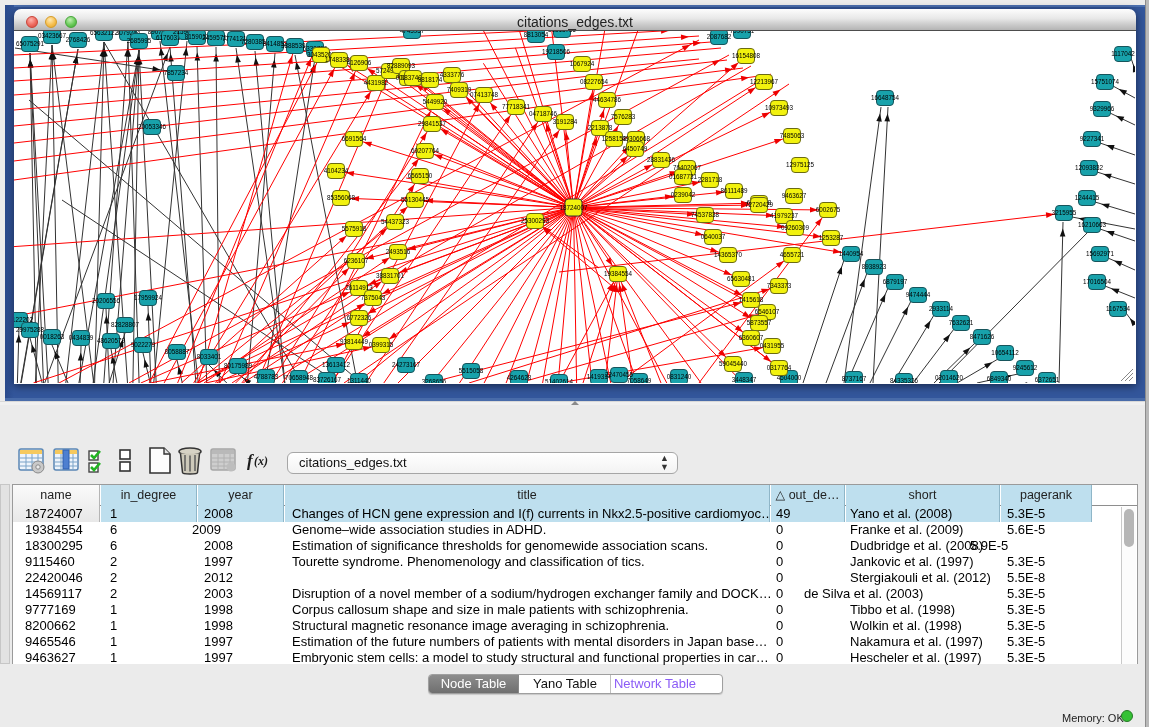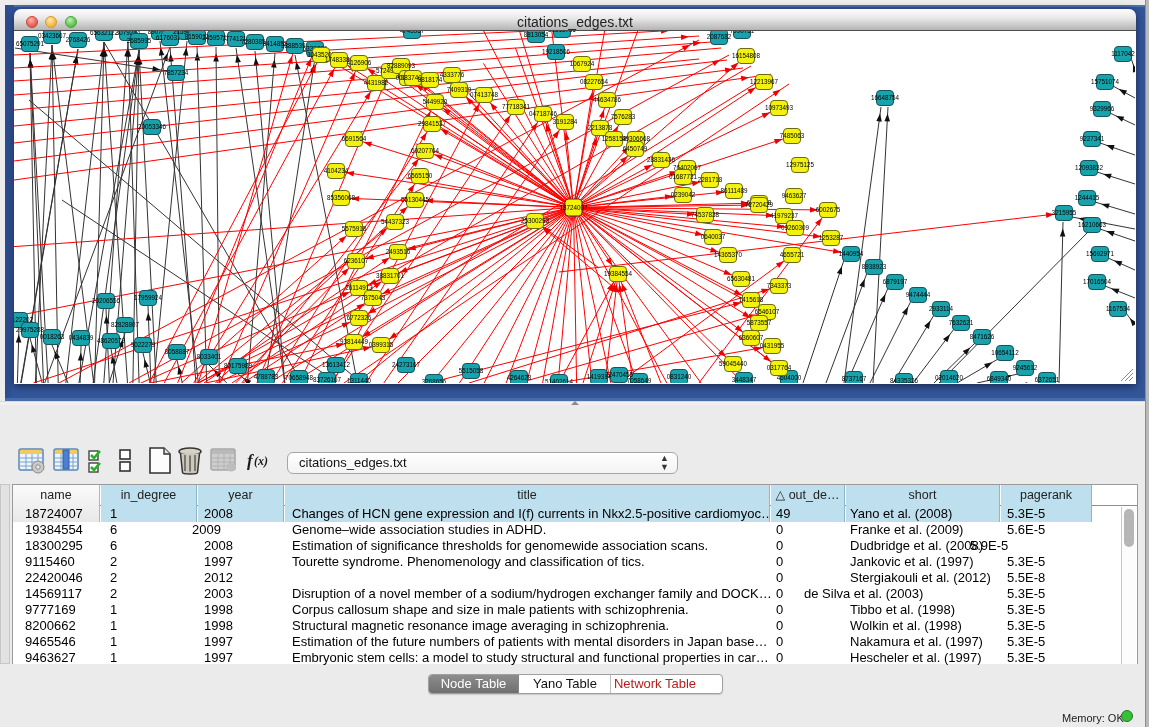--- a/index.html
+++ b/index.html
@@ -40,21 +40,21 @@
 #vsb{position:absolute;left:1108px;top:22px;width:15px;height:157px;border-left:1px solid #c9c9c9;background:#fcfcfc}
 #vsb .thumb{position:absolute;left:2px;top:2px;width:10px;height:38px;border-radius:6px;background:#b6b6b6}
 
 #gutter{position:absolute;left:0px;top:83px;width:10px;height:180px;background:#e2e2e2;border:1px solid #c6c6c6}
 
 #tabs{position:absolute;left:428px;top:273px;width:295px;height:20px;border:1px solid #9f9f9f;border-radius:4px;
  background:#fff;box-shadow:0 1px 1px rgba(0,0,0,.15)}
 #tabs .seg{position:absolute;top:0;height:18px;font-size:13px;line-height:18px;text-align:center}
 #tabs .sel{left:0;width:90px;background:linear-gradient(#8d8d8d,#6f6f6f);color:#fff;border-radius:3px 0 0 3px;border-right:1px solid #888}
 #tabs .e{left:91px;width:91px;color:#111;border-right:1px solid #c0c0c0}
-#tabs .n{left:183px;width:86px;color:#b91c1c}
+#tabs .n{left:183px;width:86px;color:#8b5cf6}
 
 #mem{position:absolute;left:0;top:306px;width:1149px;height:20px;font-size:11.5px;color:#222}
 #mem .t{position:absolute;left:1062px;top:5px;font-size:11px}
 #mem .dot{position:absolute;left:1121px;top:3px;width:12px;height:12px;border-radius:50%;background:#35c135;border:1.5px solid #267a26}
 
 #redge{position:absolute;right:0;top:0;width:4px;height:727px;background:#b9b9b9;border-left:1px solid #8c8c8c}
 </style></head>
 <body>
 <div id="stage">
 <div id="desk">

